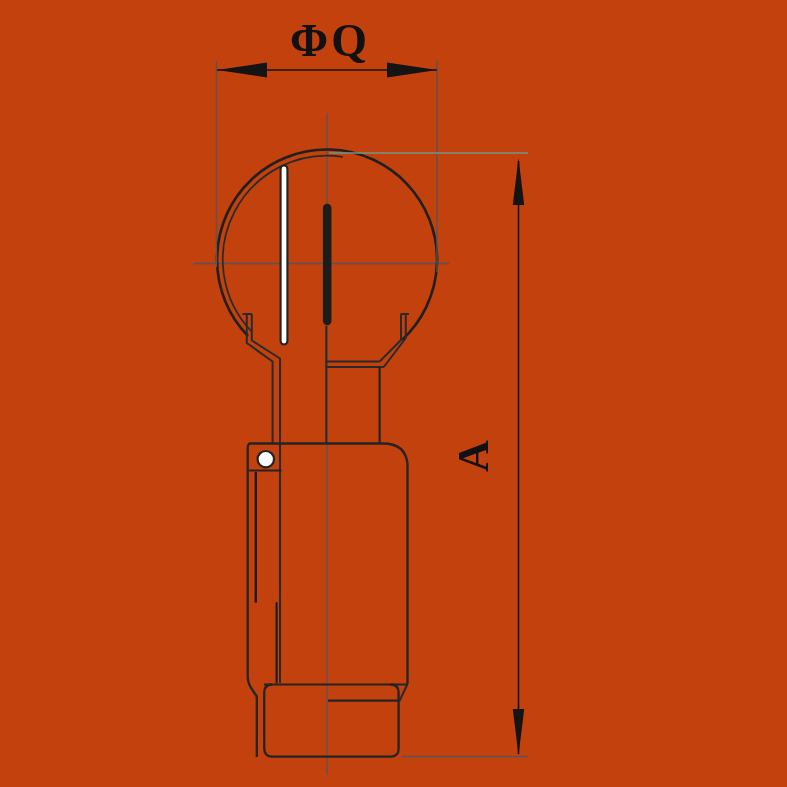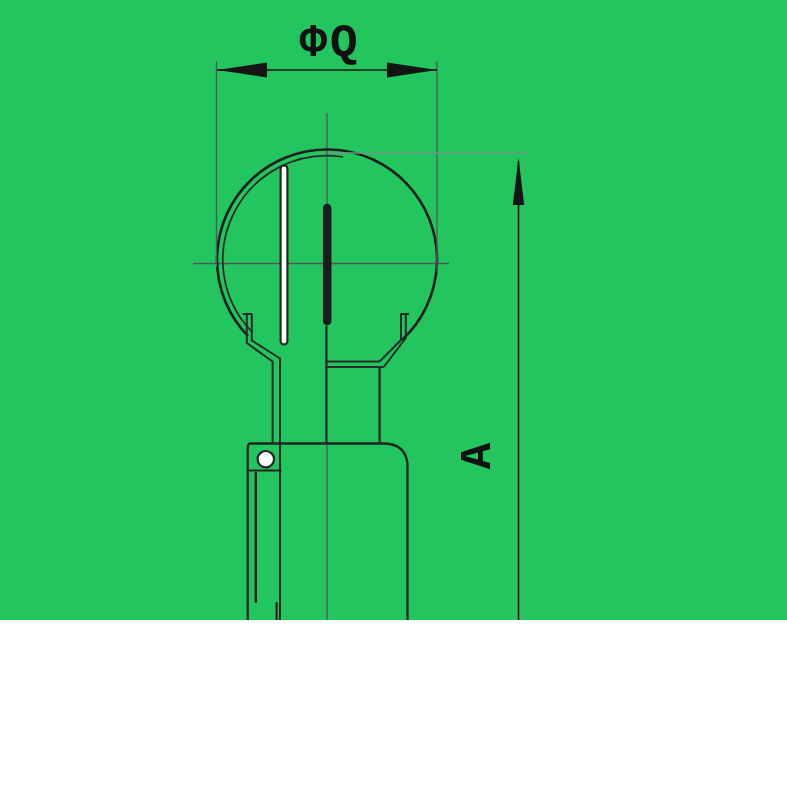--- a/index.html
+++ b/index.html
@@ -1,18 +1,18 @@
 <!DOCTYPE html>
 <html><head>
 <meta charset="utf-8">
 <style>
   html,body{margin:0;padding:0;background:#ffffff;}
   .page{
-    width:787px;height:620px;position:relative;background:#22c55e;
-    font-family:Liberation Mono, monospace;overflow:hidden;
+    width:787px;height:787px;position:relative;background:#c2410c;
+    font-family:Liberation Serif, serif;overflow:hidden;
   }
   svg{display:block}
   
   .s-main  {stroke:#242424;stroke-width:2.2;fill:none;stroke-linejoin:round;}
   .s-heavy {stroke:#202020;stroke-width:2.6;fill:none;}
   .s-med   {stroke:#2a2a2a;stroke-width:2.0;fill:none;stroke-linejoin:round;}
   .s-inner {stroke:#2a2a2a;stroke-width:1.7;fill:none;}
   .s-ctr   {stroke:#55555c;stroke-width:1.3;fill:none;}
   .s-ext   {stroke:#55555c;stroke-width:1.3;fill:none;}
   .s-tint  {stroke:#6f978b;stroke-width:1.4;fill:none;}

